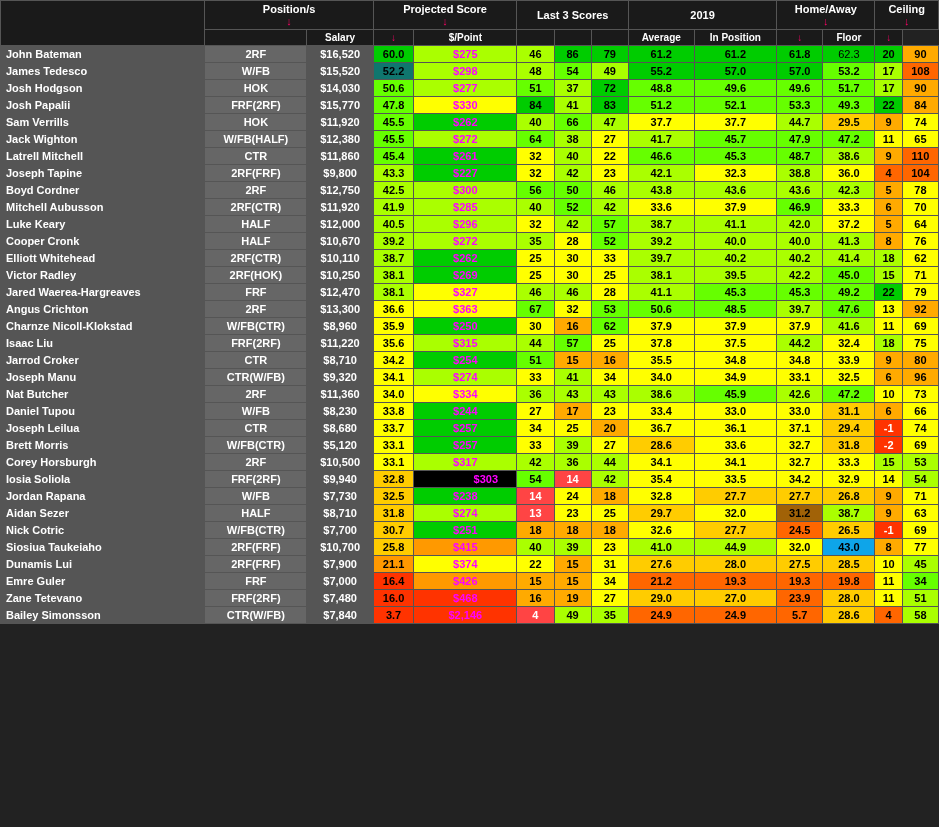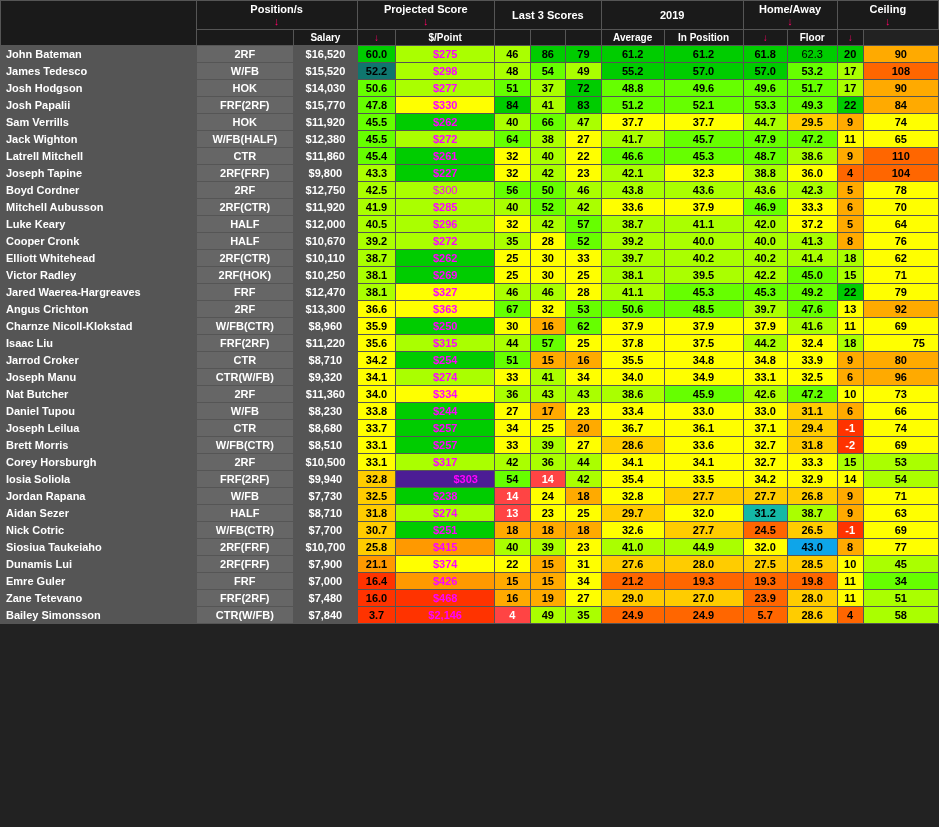--- a/index.html
+++ b/index.html
@@ -171,21 +171,21 @@
     <td style="background:#aaff00;color:black;font-weight:bold;">38.8</td>
     <td style="background:#ffff00;color:black;font-weight:bold;">36.0</td>
     <td style="background:#ff6600;color:black;font-weight:bold;">4</td>
     <td style="background:#ff6600;color:black;font-weight:bold;">104</td>
   </tr>
       <tr>
     <td class="name-cell">Boyd Cordner</td>
     <td class="pos-cell">2RF</td>
     <td class="sal-cell">$12,750</td>
     <td style="background:#aaff00;color:black;font-weight:bold;">42.5</td>
-    <td style="background:#aaff00;color:#ff00ff;font-weight:normal;">$300</td>
+    <td style="background:#aaff00;color:#ff00ff;font-weight:bold;">$300</td>
     <td style="background:#66ff00;color:black;font-weight:bold;">56</td>
     <td style="background:#66ff00;color:black;font-weight:bold;">50</td>
     <td style="background:#aaff00;color:black;font-weight:bold;">46</td>
     <td style="background:#aaff00;color:black;font-weight:bold;">43.8</td>
     <td style="background:#aaff00;color:black;font-weight:bold;">43.6</td>
     <td style="background:#aaff00;color:black;font-weight:bold;">43.6</td>
     <td style="background:#aaff00;color:black;font-weight:bold;">42.3</td>
     <td style="background:#ffaa00;color:black;font-weight:bold;">5</td>
     <td style="background:#ffff00;color:black;font-weight:bold;">78</td>
   </tr>
@@ -324,21 +324,21 @@
     <td style="background:#ffff00;color:black;font-weight:bold;">35.6</td>
     <td style="background:#aaff00;color:#ff00ff;font-weight:bold;">$315</td>
     <td style="background:#aaff00;color:black;font-weight:bold;">44</td>
     <td style="background:#66ff00;color:black;font-weight:bold;">57</td>
     <td style="background:#ffff00;color:black;font-weight:bold;">25</td>
     <td style="background:#ffff00;color:black;font-weight:bold;">37.8</td>
     <td style="background:#ffff00;color:black;font-weight:bold;">37.5</td>
     <td style="background:#aaff00;color:black;font-weight:bold;">44.2</td>
     <td style="background:#ffff00;color:black;font-weight:bold;">32.4</td>
     <td style="background:#aaff00;color:black;font-weight:bold;">18</td>
-    <td style="background:#ffff00;color:black;font-weight:bold;padding-left:39px;">75</td>
+    <td style="background:#ffff00;color:black;font-weight:bold;">75</td>
   </tr>
       <tr>
     <td class="name-cell">Jarrod Croker</td>
     <td class="pos-cell">CTR</td>
     <td class="sal-cell">$8,710</td>
     <td style="background:#ffff00;color:black;font-weight:bold;">34.2</td>
     <td style="background:#00cc00;color:#ff00ff;font-weight:bold;">$254</td>
     <td style="background:#66ff00;color:black;font-weight:bold;">51</td>
     <td style="background:#ffaa00;color:black;font-weight:bold;">15</td>
     <td style="background:#ffaa00;color:black;font-weight:bold;">16</td>
@@ -409,21 +409,21 @@
     <td style="background:#ffff00;color:black;font-weight:bold;">36.7</td>
     <td style="background:#ffff00;color:black;font-weight:bold;">36.1</td>
     <td style="background:#ffff00;color:black;font-weight:bold;">37.1</td>
     <td style="background:#ffcc00;color:black;font-weight:bold;">29.4</td>
     <td style="background:#ff3300;color:white;font-weight:bold;">-1</td>
     <td style="background:#ffff00;color:black;font-weight:bold;">74</td>
   </tr>
       <tr>
     <td class="name-cell">Brett Morris</td>
     <td class="pos-cell">W/FB(CTR)</td>
-    <td class="sal-cell">$8,510</td>
+    <td class="sal-cell">$5,120</td>
     <td style="background:#ffff00;color:black;font-weight:bold;">33.1</td>
     <td style="background:#00cc00;color:#ff00ff;font-weight:bold;">$257</td>
     <td style="background:#ffff00;color:black;font-weight:bold;">33</td>
     <td style="background:#aaff00;color:black;font-weight:bold;">39</td>
     <td style="background:#ffff00;color:black;font-weight:bold;">27</td>
     <td style="background:#ffcc00;color:black;font-weight:bold;">28.6</td>
     <td style="background:#ffff00;color:black;font-weight:bold;">33.6</td>
     <td style="background:#ffff00;color:black;font-weight:bold;">32.7</td>
     <td style="background:#ffcc00;color:black;font-weight:bold;">31.8</td>
     <td style="background:#ff3300;color:white;font-weight:bold;">-2</td>
@@ -443,21 +443,21 @@
     <td style="background:#ffff00;color:black;font-weight:bold;">32.7</td>
     <td style="background:#ffff00;color:black;font-weight:bold;">33.3</td>
     <td style="background:#aaff00;color:black;font-weight:bold;">15</td>
     <td style="background:#aaff00;color:black;font-weight:bold;">53</td>
   </tr>
       <tr>
     <td class="name-cell">Iosia Soliola</td>
     <td class="pos-cell">FRF(2RF)</td>
     <td class="sal-cell">$9,940</td>
     <td style="background:#ffcc00;color:black;font-weight:bold;">32.8</td>
-    <td style="background:#4c1d95;color:#ff00ff;font-weight:bold;padding-left:44px;">$303</td>
+    <td style="background:#000000;color:#ff00ff;font-weight:bold;padding-left:44px;">$303</td>
     <td style="background:#66ff00;color:black;font-weight:bold;">54</td>
     <td style="background:#ff4444;color:white;font-weight:bold;">14</td>
     <td style="background:#aaff00;color:black;font-weight:bold;">42</td>
     <td style="background:#ffff00;color:black;font-weight:bold;">35.4</td>
     <td style="background:#ffff00;color:black;font-weight:bold;">33.5</td>
     <td style="background:#ffff00;color:black;font-weight:bold;">34.2</td>
     <td style="background:#ffff00;color:black;font-weight:bold;">32.9</td>
     <td style="background:#ffff00;color:black;font-weight:bold;">14</td>
     <td style="background:#aaff00;color:black;font-weight:bold;">54</td>
   </tr>
@@ -481,21 +481,21 @@
     <td class="name-cell">Aidan Sezer</td>
     <td class="pos-cell">HALF</td>
     <td class="sal-cell">$8,710</td>
     <td style="background:#ffcc00;color:black;font-weight:bold;">31.8</td>
     <td style="background:#aaff00;color:#ff00ff;font-weight:bold;">$274</td>
     <td style="background:#ff4444;color:white;font-weight:bold;">13</td>
     <td style="background:#ffff00;color:black;font-weight:bold;">23</td>
     <td style="background:#ffff00;color:black;font-weight:bold;">25</td>
     <td style="background:#ffcc00;color:black;font-weight:bold;">29.7</td>
     <td style="background:#ffff00;color:black;font-weight:bold;">32.0</td>
-    <td style="background:#14b8a6;color:black;font-weight:bold;">31.2</td>
+    <td style="background:#a16207;color:black;font-weight:bold;">31.2</td>
     <td style="background:#aaff00;color:black;font-weight:bold;">38.7</td>
     <td style="background:#ffaa00;color:black;font-weight:bold;">9</td>
     <td style="background:#ffff00;color:black;font-weight:bold;">63</td>
   </tr>
       <tr>
     <td class="name-cell">Nick Cotric</td>
     <td class="pos-cell">W/FB(CTR)</td>
     <td class="sal-cell">$7,700</td>
     <td style="background:#ffcc00;color:black;font-weight:bold;">30.7</td>
     <td style="background:#00cc00;color:#ff00ff;font-weight:bold;">$251</td>

